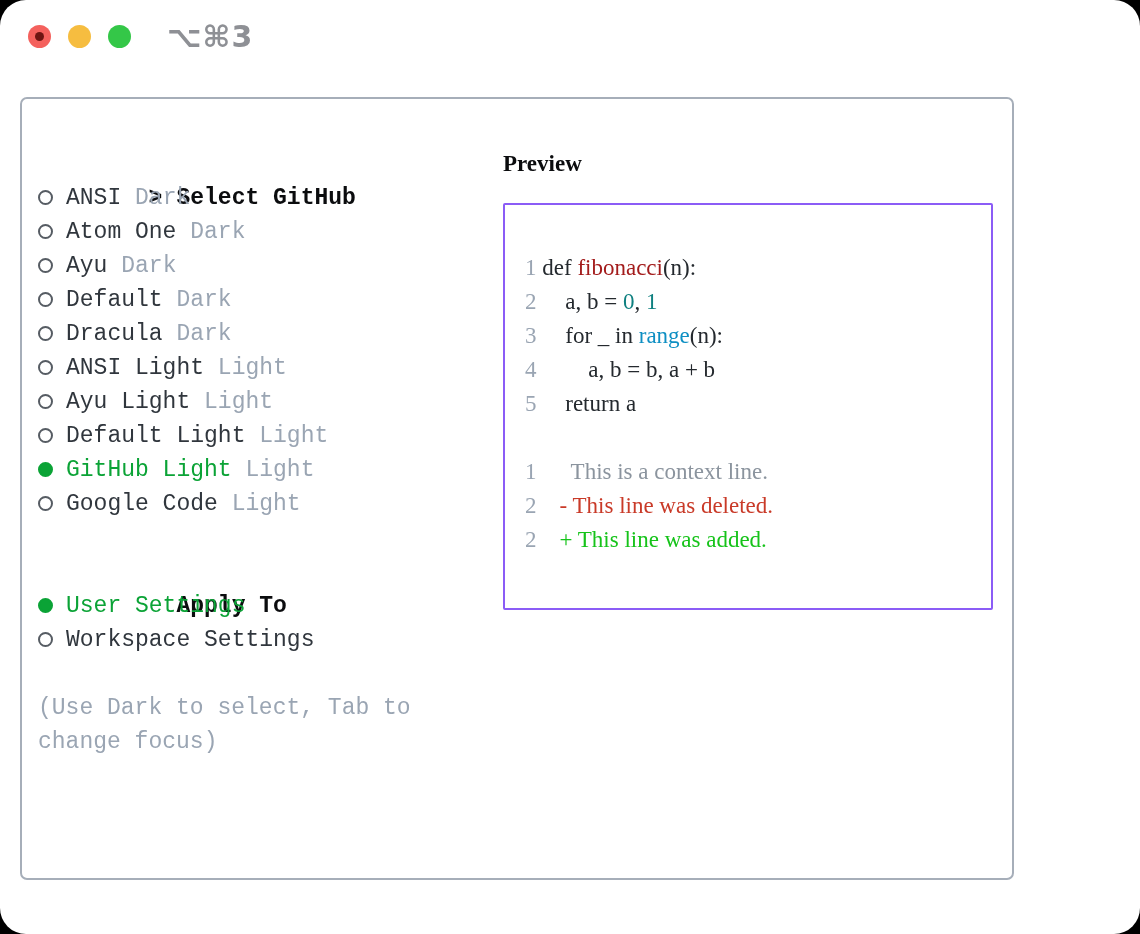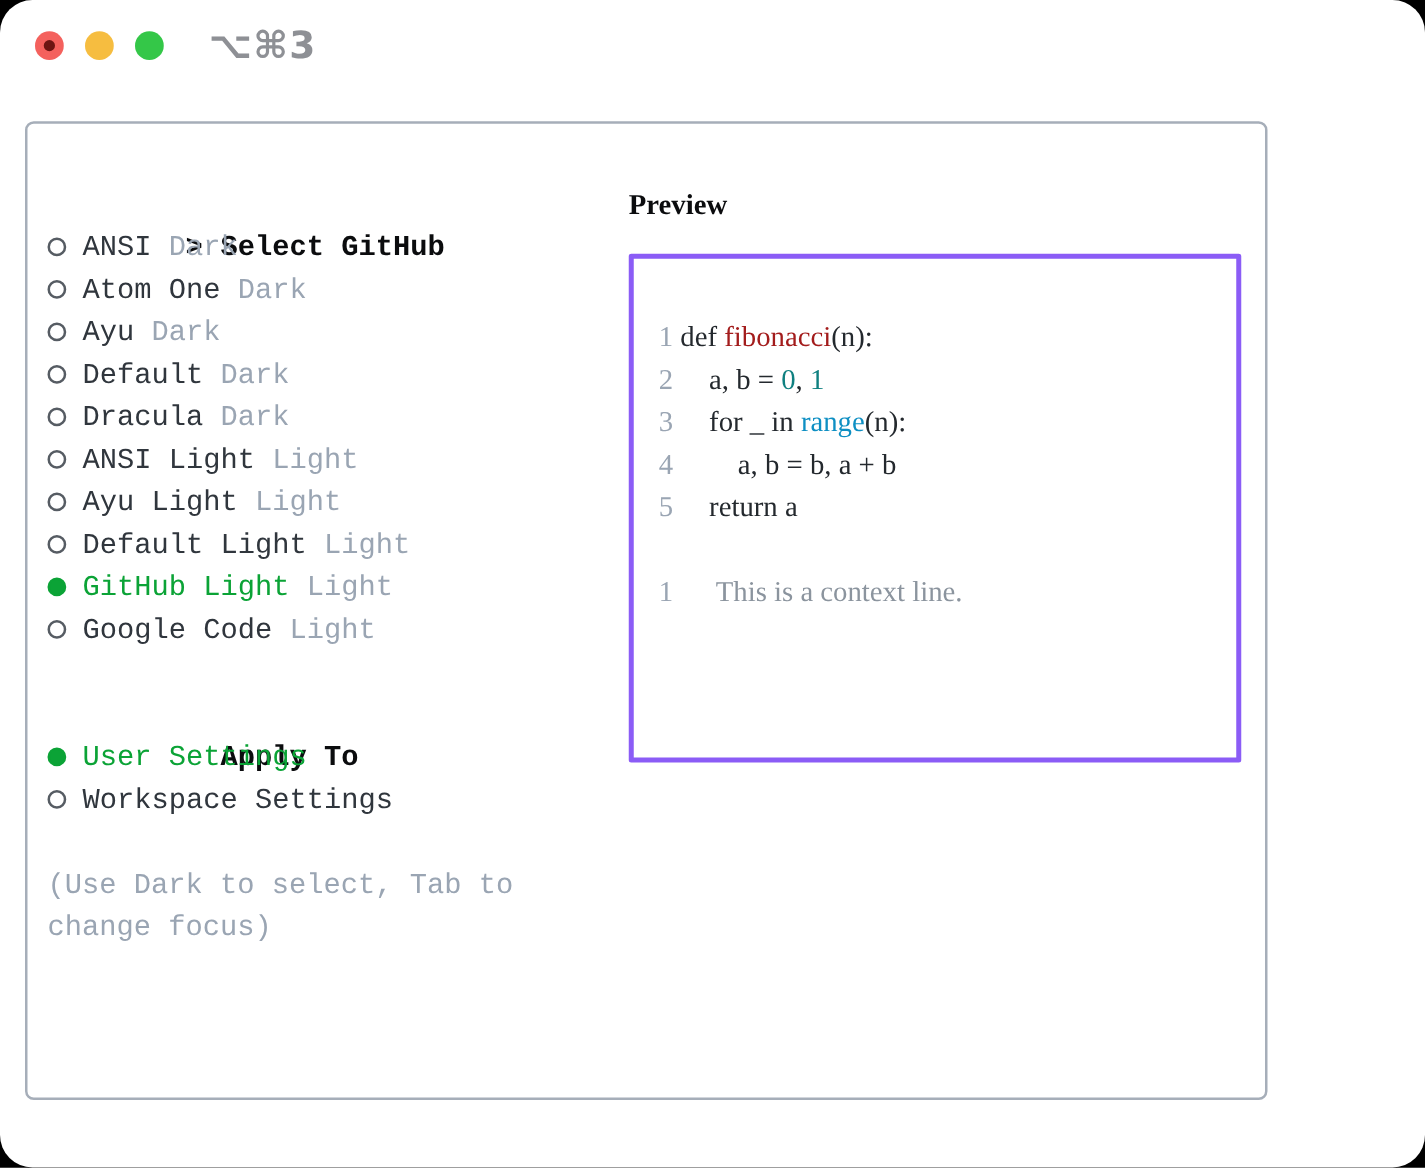--- a/index.html
+++ b/index.html
@@ -49,21 +49,21 @@
   .radio.on{background:var(--selected-green);border-color:var(--selected-green);}
   .t-name{color:var(--text-dark);}
   .t-name.sel{color:var(--selected-green);}
   .t-variant{color:var(--muted-gray);}
   .hint{color:var(--muted-gray);}
   .spacer34{height:34px;}
   
   .right-col{position:absolute;left:481px;top:48px;font-family:Liberation Serif, serif;}
   .preview-box{
     margin-top:22px;width:490px;height:407px;
-    border:4px solid #8b5cf6;border-radius:2px;background:#fff;
+    border:2px solid #8b5cf6;border-radius:2px;background:#fff;
     padding:46px 0 0 20px;
   }
   .crow{height:34px;line-height:34px;white-space:pre;font-size:23px;color:#24292e;}
   .ln{color:var(--line-number-gray);}
   .tk-plain{color:#24292e;}
   .tk-function{color:var(--function-red);}
   .tk-number{color:var(--number-teal);}
   .tk-builtin{color:var(--builtin-blue);}
   .df-context{color:var(--context-gray);}
   .df-deleted{color:var(--deleted-red);}
@@ -128,18 +128,20 @@
         <div id="code-lines">
             <div class="crow"><span class="ln">1</span> <span class="tk-plain">def </span><span class="tk-function">fibonacci</span><span class="tk-plain">(n):</span></div>
             <div class="crow"><span class="ln">2</span> <span class="tk-plain">    a, b = </span><span class="tk-number">0</span><span class="tk-plain">, </span><span class="tk-number">1</span></div>
             <div class="crow"><span class="ln">3</span> <span class="tk-plain">    for _ in </span><span class="tk-builtin">range</span><span class="tk-plain">(n):</span></div>
             <div class="crow"><span class="ln">4</span> <span class="tk-plain">        a, b = b, a + b</span></div>
             <div class="crow"><span class="ln">5</span> <span class="tk-plain">    return a</span></div>
           </div>
         <div class="spacer34"></div>
         <div id="diff-lines">
             <div class="crow"><span class="ln">1</span> <span class="df-context">     This is a context line.</span></div>
+            <div class="crow"><span class="ln">2</span> <span class="df-deleted">   - This line was deleted.</span></div>
+            <div class="crow"><span class="ln">2</span> <span class="df-added">   + This line was added.</span></div>
           </div>
       </div>
     </div>
 
   </div>
 </div>
 
 </body></html>

